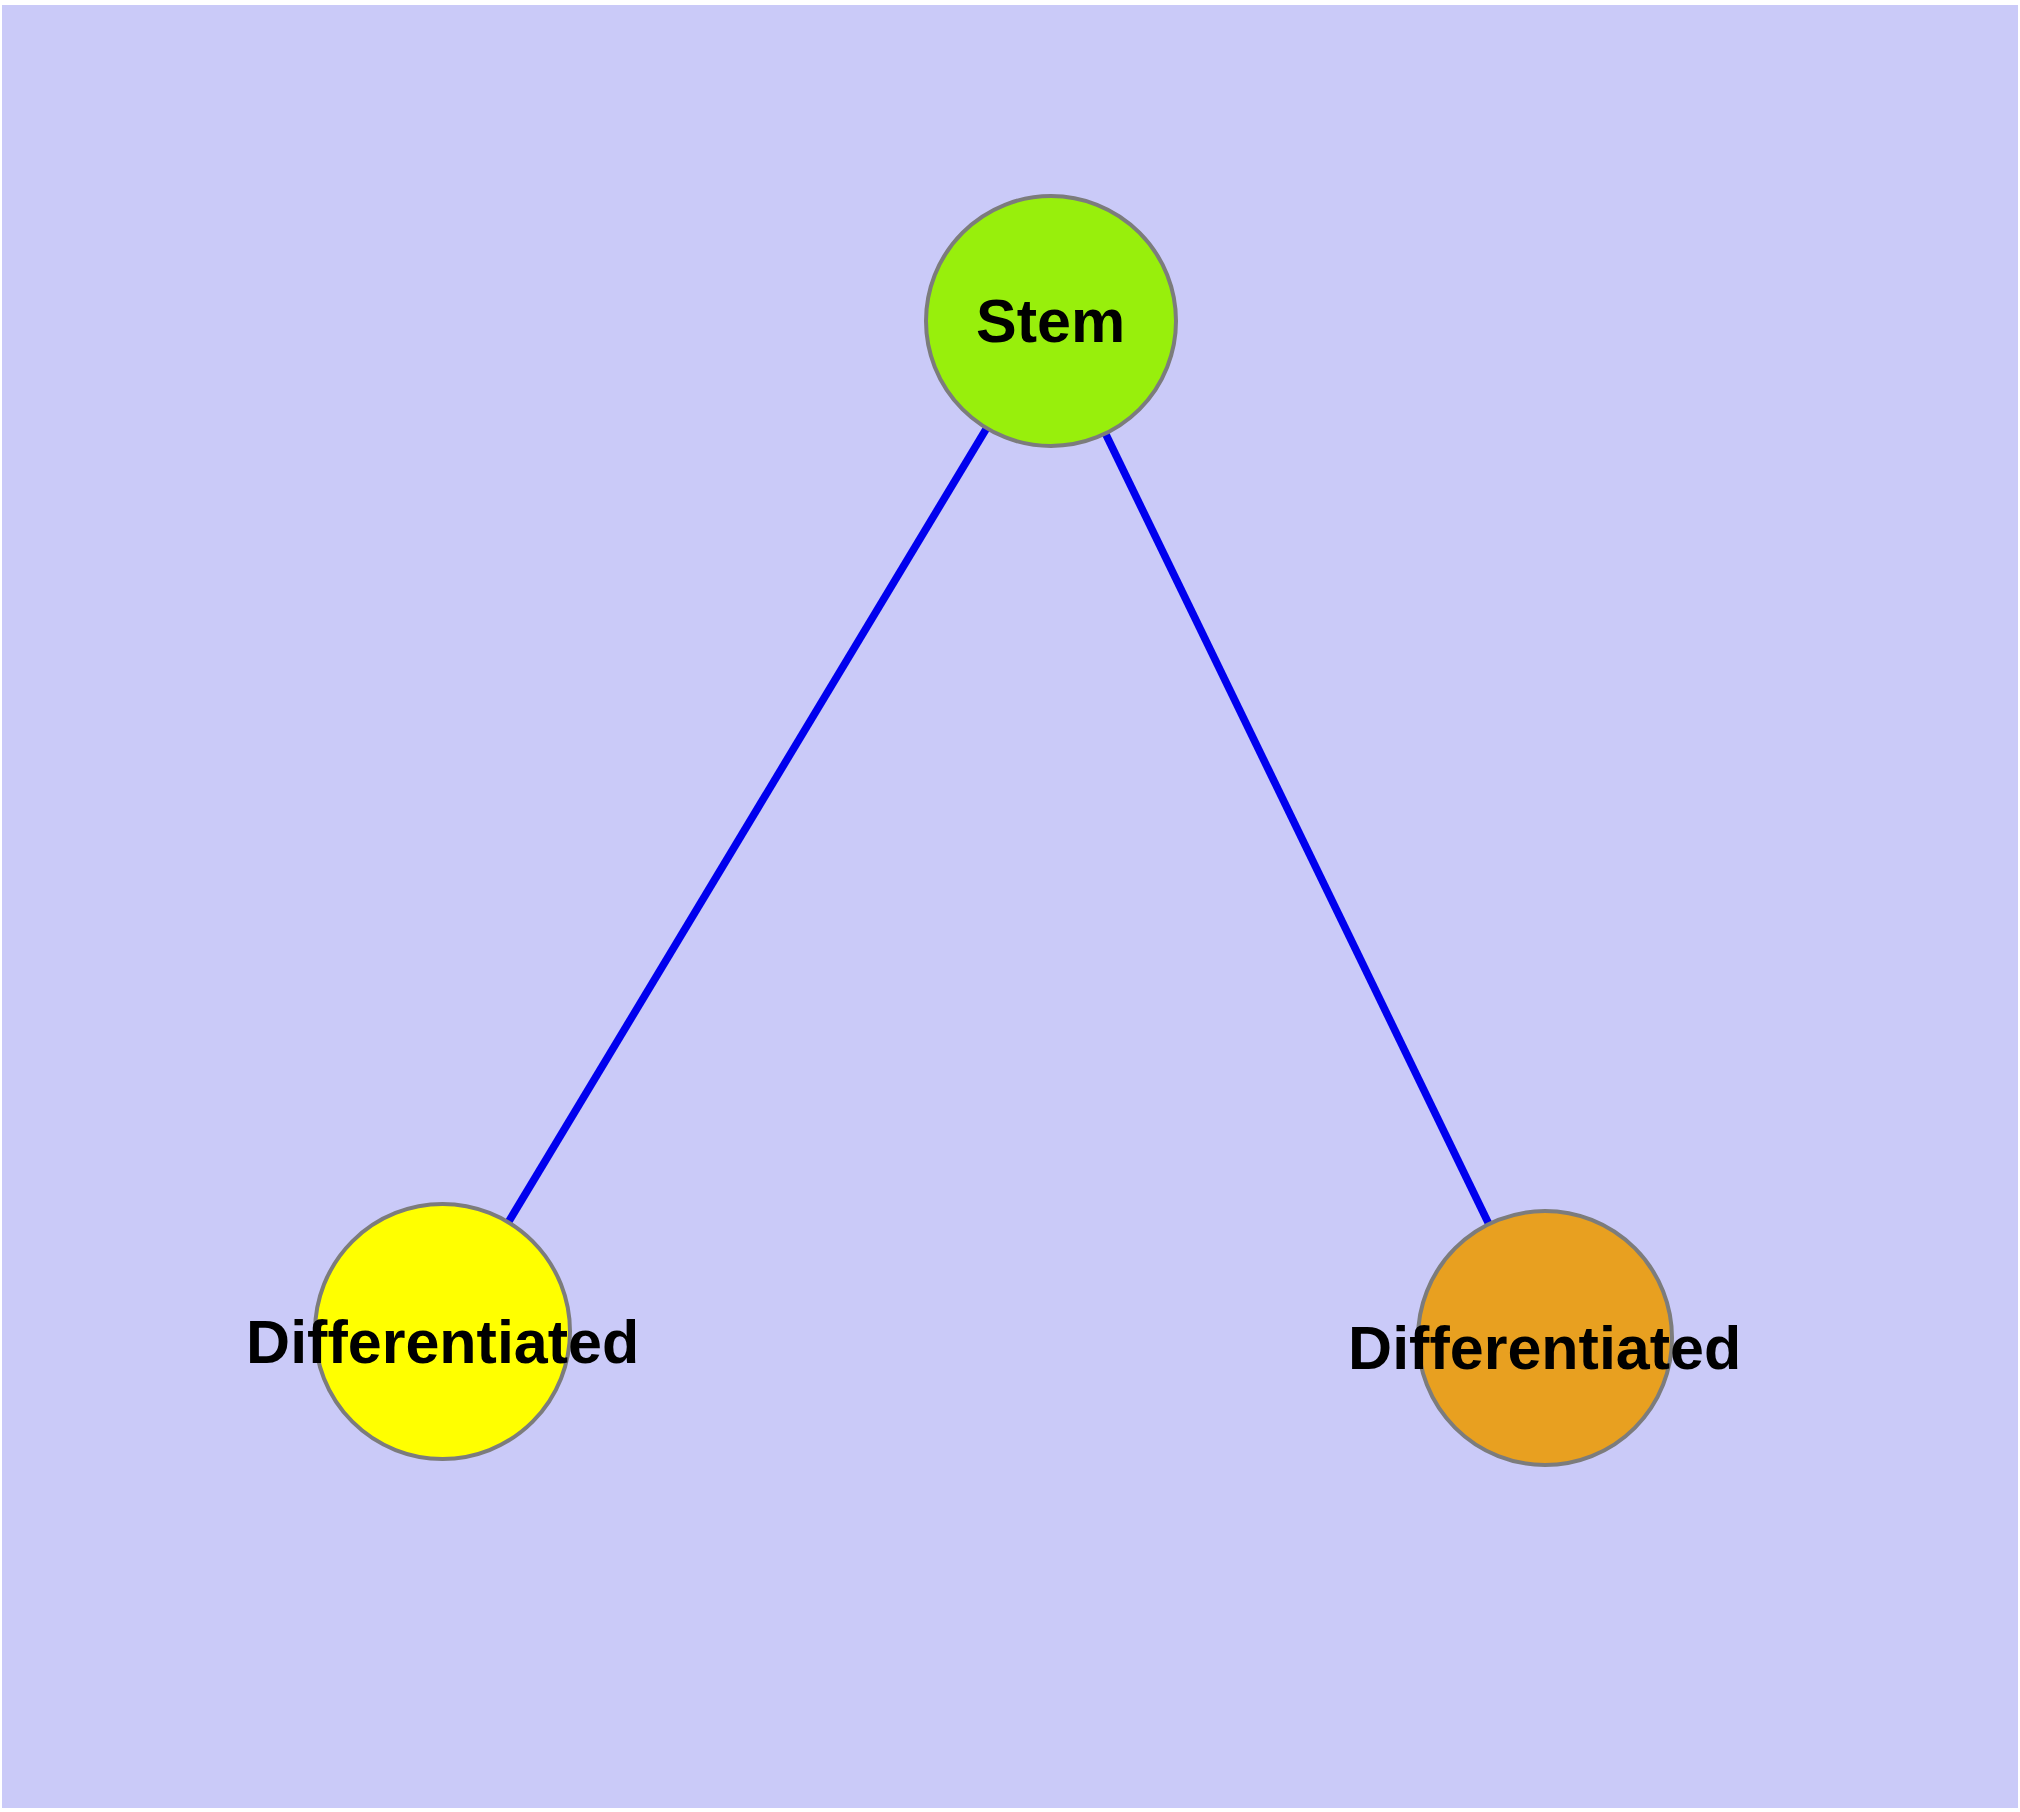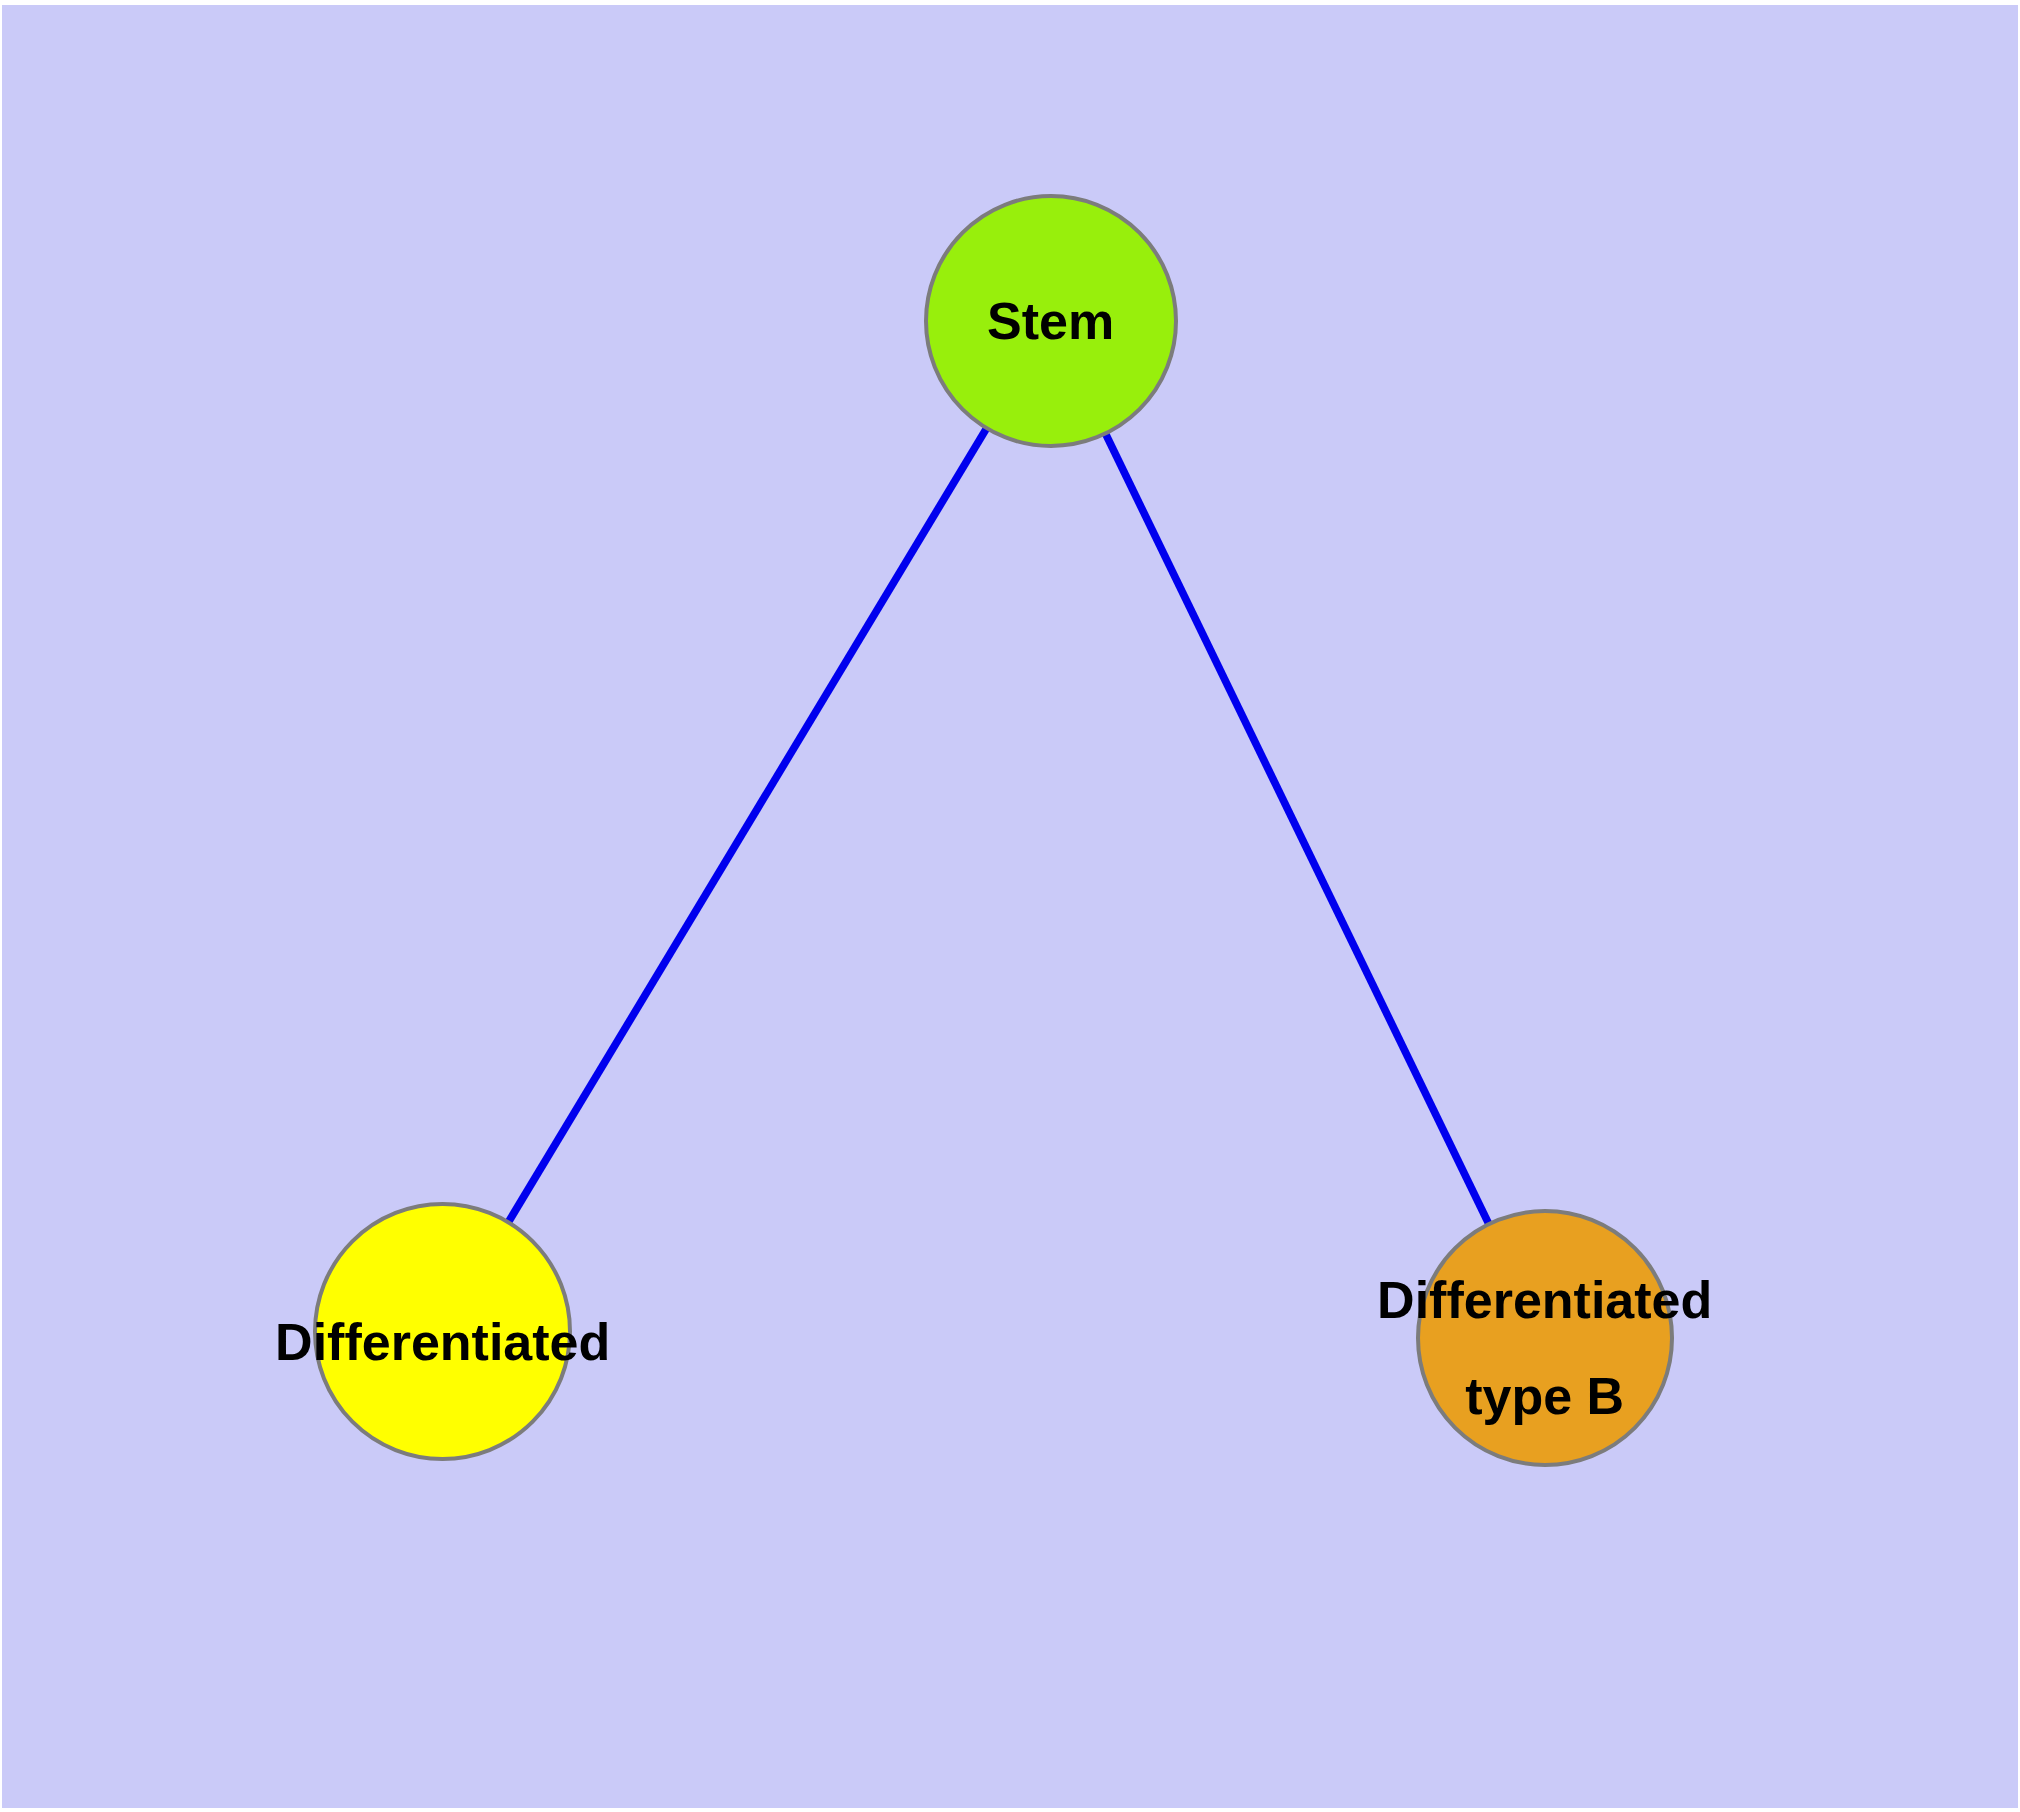--- a/index.html
+++ b/index.html
@@ -30,21 +30,21 @@
     position: absolute;
     border-radius: 50%;
     border-style: solid;
     border-width: 4.2px;
     box-sizing: border-box;
   }
   .node-label {
     position: absolute;
     transform: translate(-50%, -50%);
     text-align: center;
-    font-size: 52px;
+    font-size: 61px;
     font-weight: bold;
     line-height: 96px;
     white-space: nowrap;
     letter-spacing: 0px;
   }
   .label-line {
     display: block;
   }
   .label-line:empty {
     display: none;
@@ -68,17 +68,16 @@
     <span class="label-line">Stem</span>
 
   </div>
 
   <div class="node-label" style="left: 441px; top: 1337px; color: rgb(0, 0, 0);">
     <span class="label-line">Differentiated</span>
   </div>
 
   <div class="node-label" style="left: 1543px; top: 1343px; color: rgb(0, 0, 0);">
     <span class="label-line">Differentiated</span>
-    <span class="label-line">type B</span>
   </div>
 
 </div>
 
 
 </body></html>

